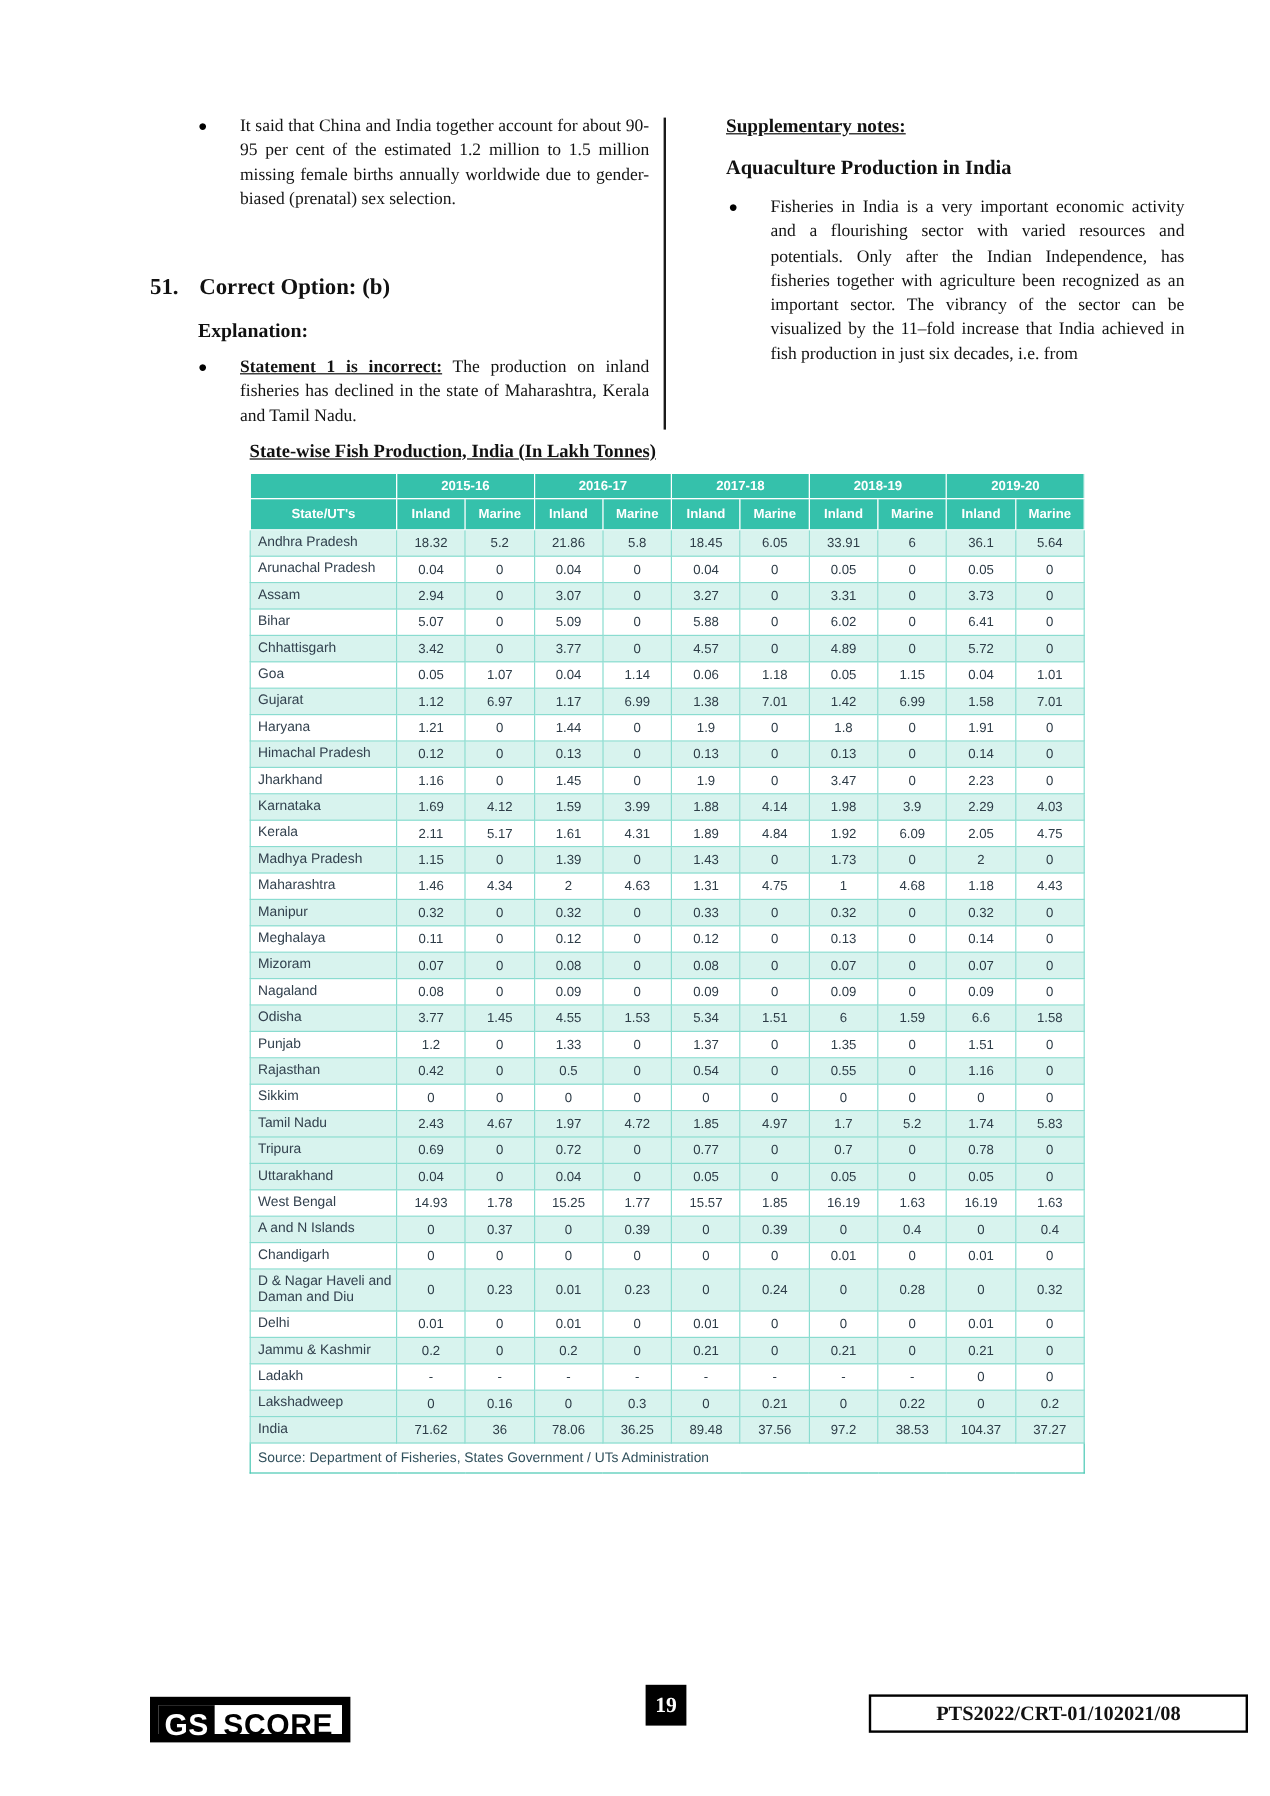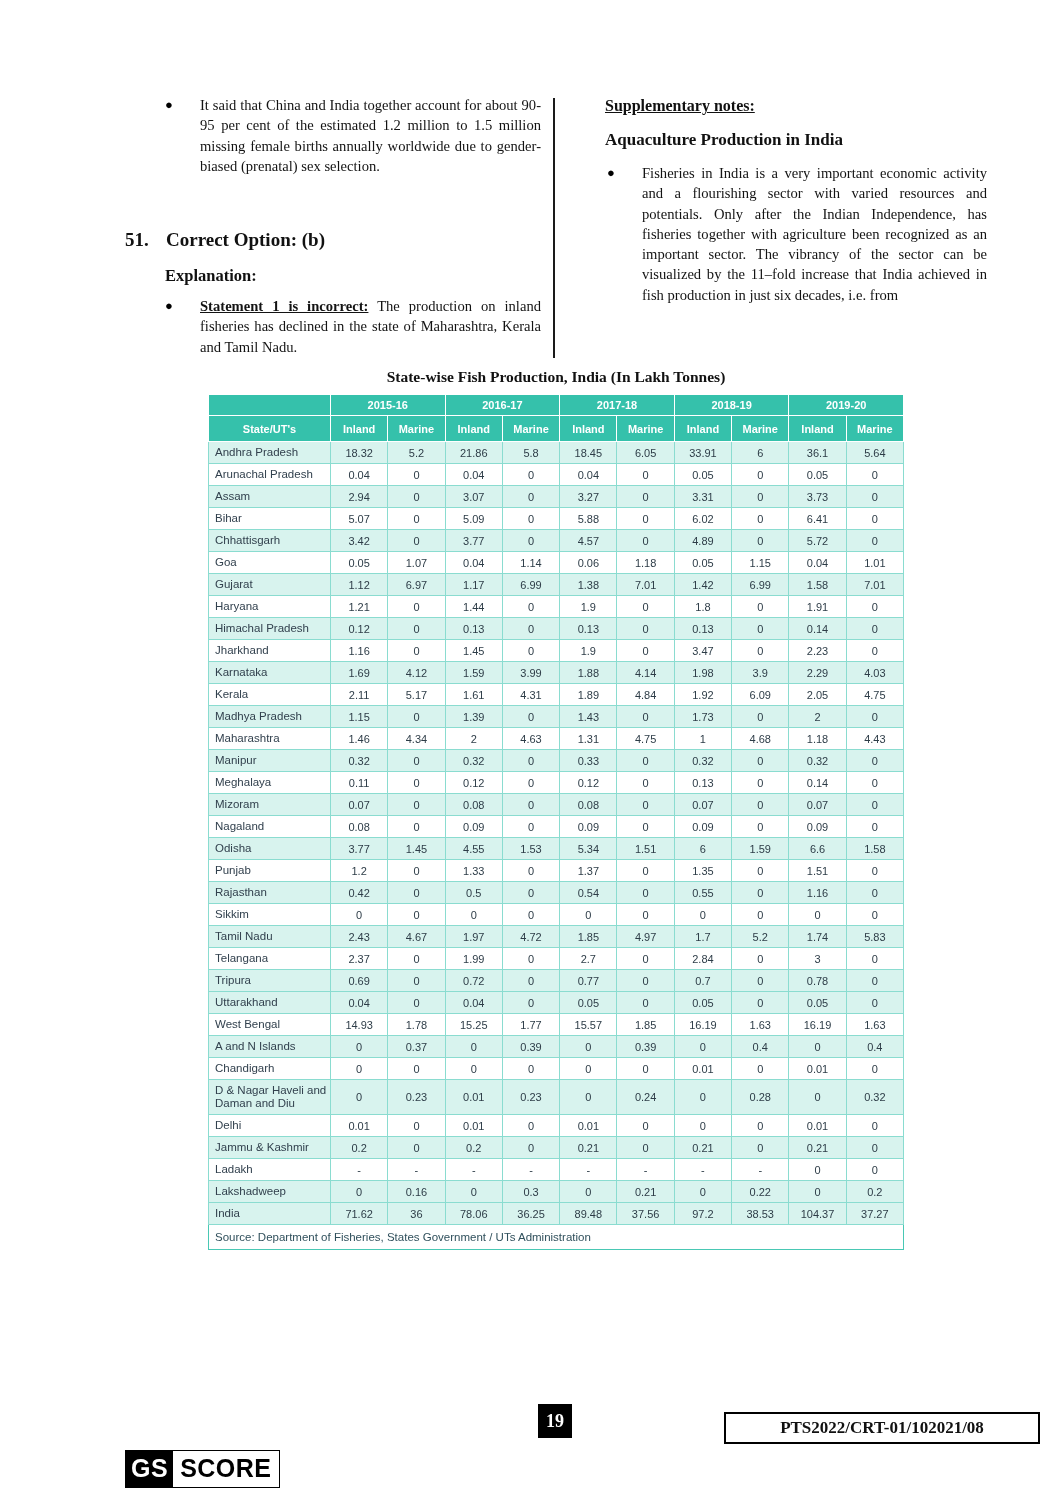--- a/index.html
+++ b/index.html
@@ -22,40 +22,40 @@
   .lead-underline { font-weight:bold; text-decoration:underline; }
 
   #column-divider { position:absolute; left:553px; top:98px; width:2px; height:260px; background:#1a1a1a; }
 
   #supplementary-heading { position:absolute; left:605px; top:97px; font-weight:bold; font-size:16px; text-decoration:underline; color:#111; }
   #aquaculture-heading { position:absolute; left:605px; top:130px; font-weight:bold; font-size:17px; color:#111; }
   #right-bullet-1 { position:absolute; left:605px; top:163px; width:382px; }
   #right-bullet-1 .bullet-text { line-height:20.3px; }
 
   
-  #table-title { position:absolute; left:208px; top:368px; width:696px; text-align:center; font-weight:bold; font-size:15.5px; color:#111; }
+  #table-title { position:absolute; left:208px; top:368px; width:696px; text-align:left; font-weight:bold; font-size:15.5px; color:#111;text-decoration:underline; }
 
   #fish-table-wrap { position:absolute; left:208px; top:394px; width:696px; }
   table { width:100%; border-collapse:collapse; table-layout:fixed; font-family:"Liberation Sans", sans-serif; }
   col.state-col { width:122px; }
   thead th {
     background:#35c1ab; color:#ffffff; font-weight:bold; font-size:11px;
     border:1.5px solid #ffffff; text-align:center;
   }
   thead tr.year-row th { height:21px; }
   thead tr.sub-row th { height:26px; }
   tbody td { border:1px solid #8adcd0; font-size:11px; color:#2d3c47; background:#ffffff; }
   tbody tr.tint td { background:#d8f3ee; }
   td.state { text-align:left; padding:4px 2px 4px 6px; color:#32414e; font-size:11.5px; line-height:13px; }
   td.num { text-align:center; padding:4px 2px; }
   td.source-cell { text-align:left; padding:6px 6px; font-size:11.5px; color:#30505c; background:#ffffff; }
   table { border:1px solid #49c8b4; }
 
   
-  #footer-logo { position:absolute; left:125px; top:1414px; height:38px; display:flex; border:1px solid #000000; background:#fff; font-family:"Liberation Sans", sans-serif;margin-top:36px; }
+  #footer-logo { position:absolute; left:125px; top:1414px; height:38px; display:flex; border:7px solid #000000; background:#fff; font-family:"Liberation Sans", sans-serif; }
   #logo-gs { background:#000; color:#fff; font-weight:bold; font-size:25px; line-height:34px; padding:0 5px; letter-spacing:0.5px; }
   #logo-score { background:#fff; color:#000; font-weight:bold; font-size:25px; line-height:34px; padding:0 7px; letter-spacing:0.5px; }
   #page-number-box { position:absolute; left:538px; top:1404px; width:34px; height:34px; background:#000; color:#fff; text-align:center; line-height:34px; font-weight:bold; font-size:18px; font-family:"Liberation Serif", serif; }
   #ref-box { position:absolute; left:724px; top:1412px; width:316px; height:32px; border:2px solid #000; text-align:center; line-height:28px; font-weight:bold; font-size:17px; font-family:"Liberation Serif", serif; color:#111; }
 </style>
 </head>
 <body>
 
 <div id="page">
 
@@ -417,33 +417,20 @@
             <td class="num">4.67</td>
             <td class="num">1.97</td>
             <td class="num">4.72</td>
             <td class="num">1.85</td>
             <td class="num">4.97</td>
             <td class="num">1.7</td>
             <td class="num">5.2</td>
             <td class="num">1.74</td>
             <td class="num">5.83</td>
           </tr>
-          <tr>
-            <td class="state">Telangana</td>
-            <td class="num">2.37</td>
-            <td class="num">0</td>
-            <td class="num">1.99</td>
-            <td class="num">0</td>
-            <td class="num">2.7</td>
-            <td class="num">0</td>
-            <td class="num">2.84</td>
-            <td class="num">0</td>
-            <td class="num">3</td>
-            <td class="num">0</td>
-          </tr>
           <tr class="tint">
             <td class="state">Tripura</td>
             <td class="num">0.69</td>
             <td class="num">0</td>
             <td class="num">0.72</td>
             <td class="num">0</td>
             <td class="num">0.77</td>
             <td class="num">0</td>
             <td class="num">0.7</td>
             <td class="num">0</td>

